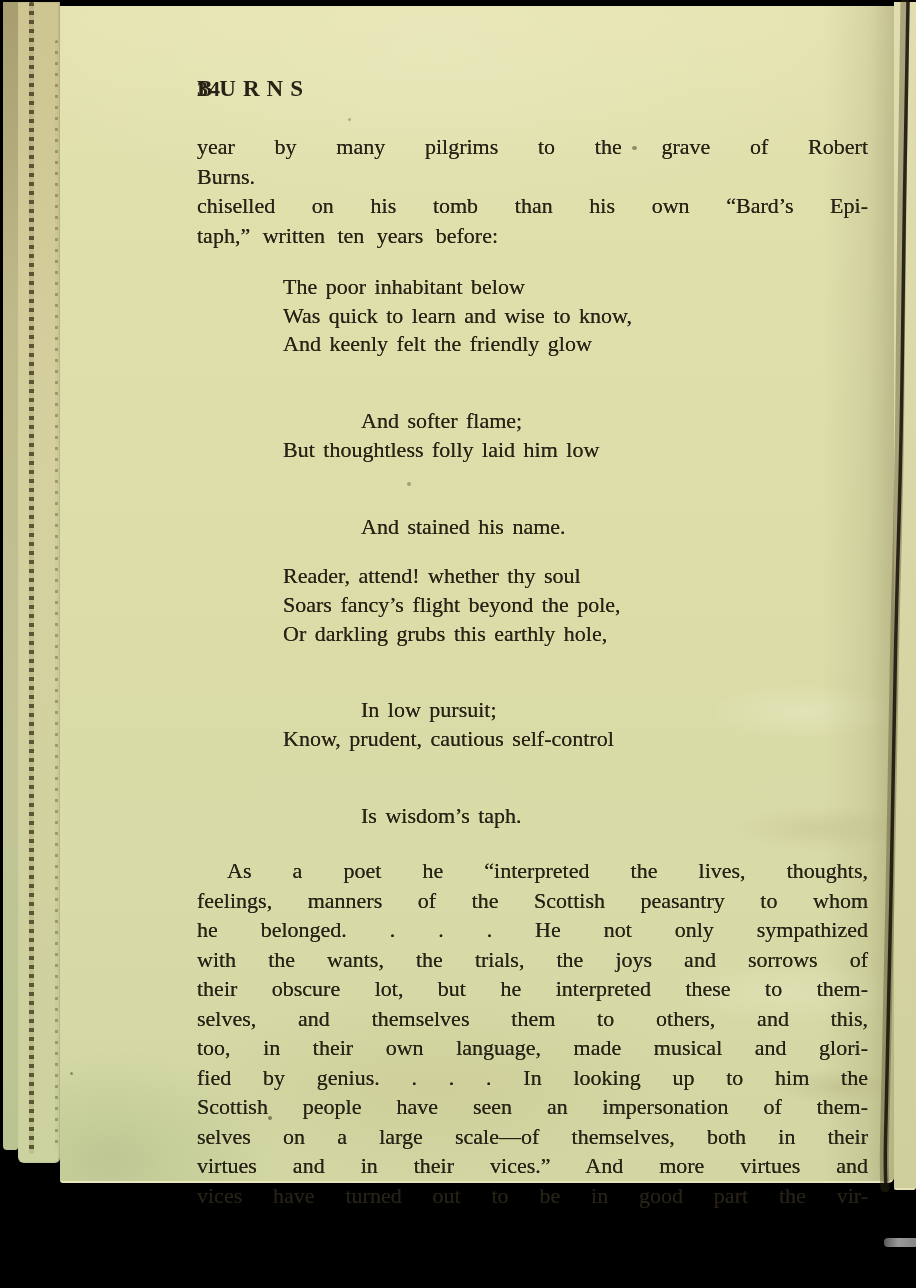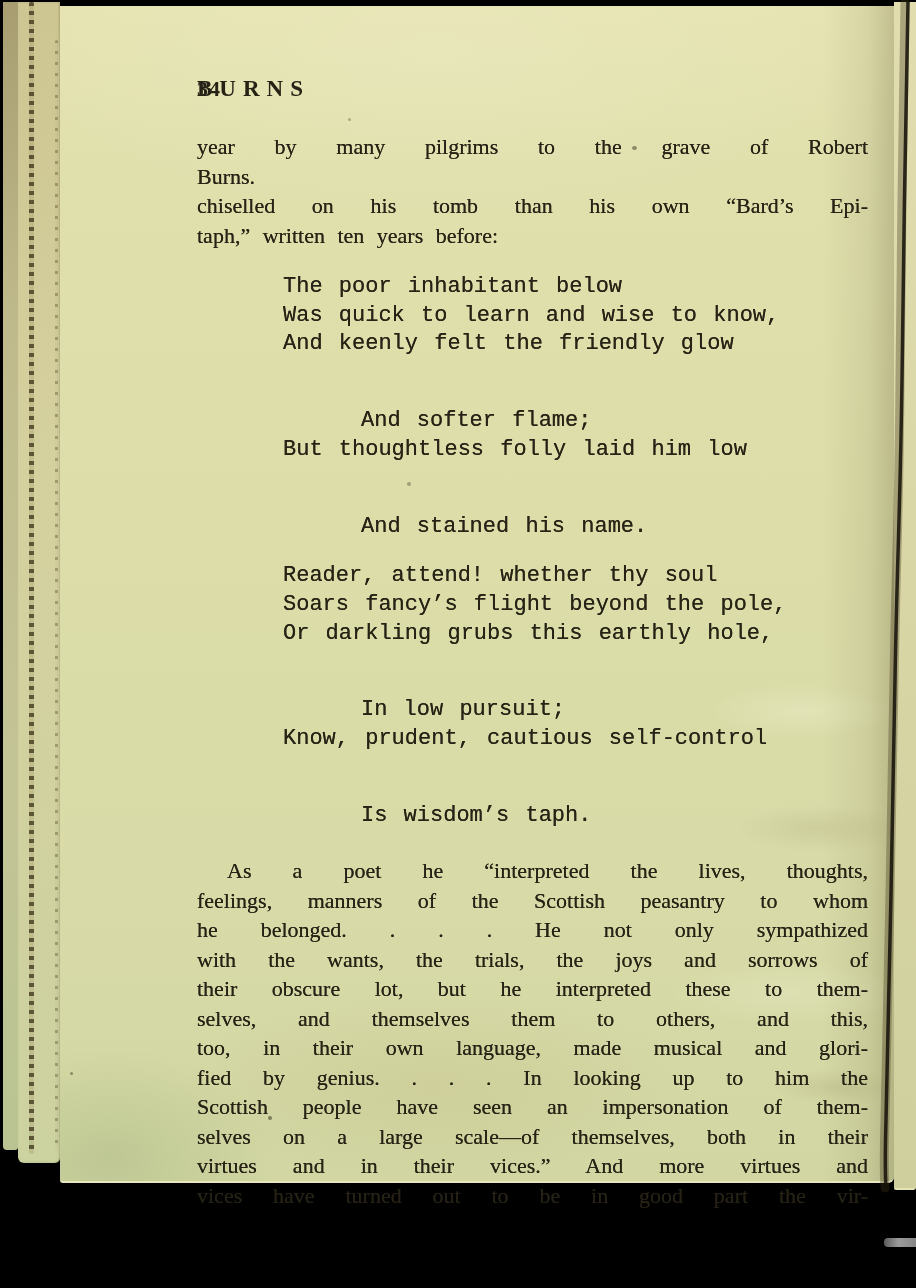--- a/index.html
+++ b/index.html
@@ -41,21 +41,21 @@
   .pagenum{position:absolute;left:0;top:0;font-size:22px;font-weight:bold;
            color:var(--ink,#262216);letter-spacing:1px;}
   .rtitle{position:absolute;left:0;right:-18px;top:0;text-align:left;font-size:23px;
           font-weight:bold;letter-spacing:7px;color:var(--ink,#262216);}
 
   
   .text-block{position:absolute;left:137px;right:26px;top:126px;color:var(--ink,#262216);
               font-size:22px;text-shadow:0 0 .5px rgba(40,34,18,.85);}
   .block{margin:0;}
   .prose .line{line-height:29.5px;}
-  .verse .line{line-height:28.7px;word-spacing:3px;font-family:Liberation Mono, monospace;}
+  .verse .line{line-height:28.7px;word-spacing:3px;}
   .block.verse{margin-left:86px;margin-top:21px;}
   .block.prose + .block.verse{margin-top:23px;}
   .block.verse + .block.prose{margin-top:26px;}
   .just{text-align:justify;text-align-last:justify;}
   .prose .ind1{text-indent:30px;}
   .verse .ind1{margin-left:78px;margin-top:48px;}
   .sp{word-spacing:7px;}
 
   
   .dot{position:absolute;background:#46402a;border-radius:50%;}

